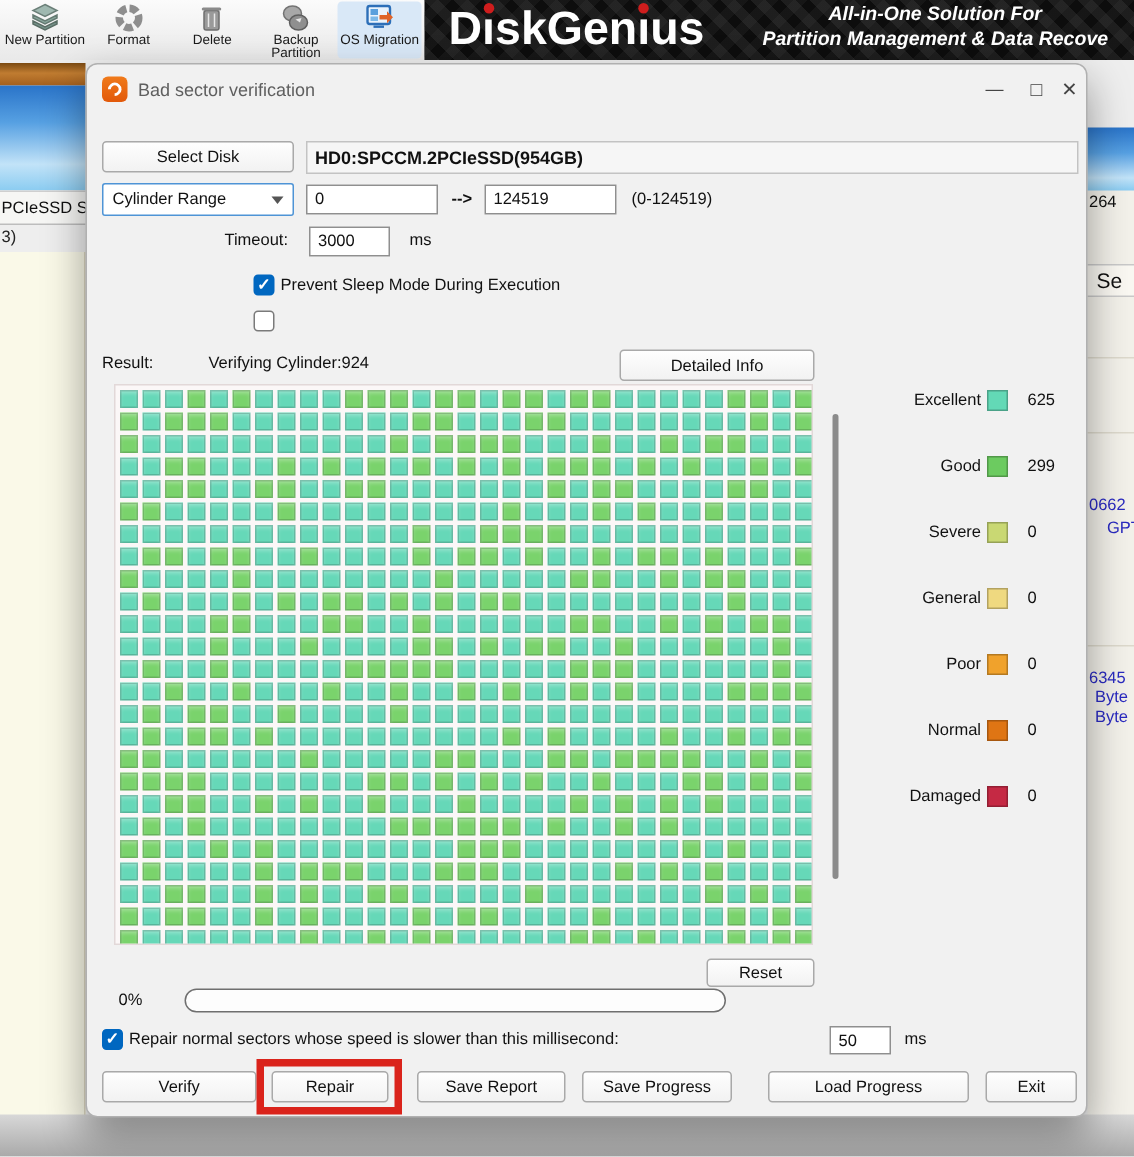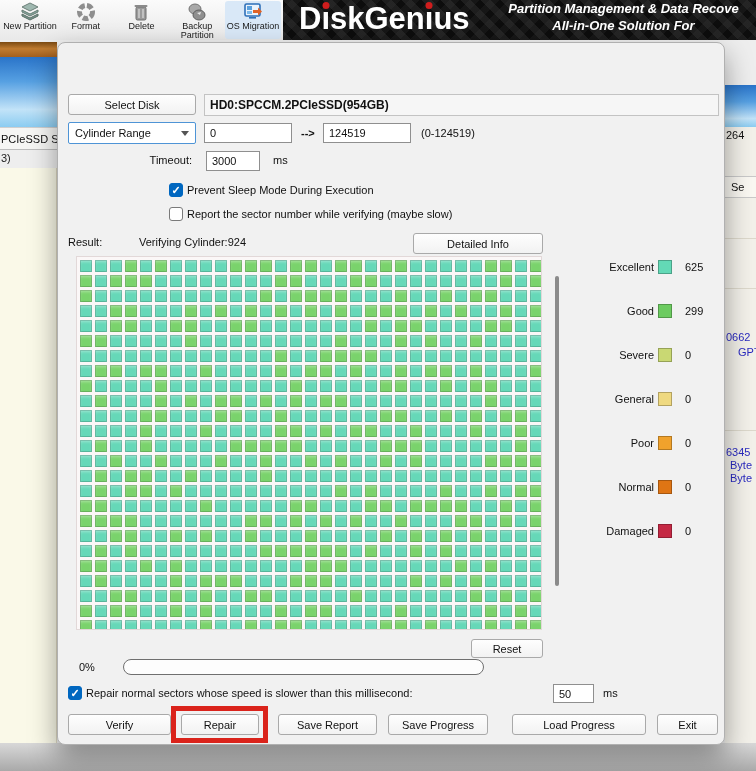--- a/index.html
+++ b/index.html
@@ -21,21 +21,21 @@
 
   .left-orange { left:0; top:42px; width:57px; height:15px; background:linear-gradient(#7c4b13,#c07c31 45%,#a4601e); z-index:0; }
   .left-blue { left:0; top:57px; width:57px; height:70px; background:linear-gradient(180deg,#2a74c9 0%,#56a0e2 35%,#c2e3f8 75%,#8bccf1 100%); }
   .left-diskname { left:0; top:127px; width:57px; height:23px; background:#f6f6f4; border-top:1px solid #cfcfcf; border-bottom:1px solid #bdbdbd; font-size:11px; color:#111; display:flex; align-items:center; white-space:nowrap; overflow:hidden; padding-left:1px; }
   .left-frag { left:0; top:152px; width:57px; font-size:11px; color:#222; padding-left:1px; }
   .left-cream { left:0; top:168px; width:57px; height:576px; background:#faf9e8; border-right:1px solid #ddd8c2; }
 
   .right-blue { left:725px; top:85px; width:31px; height:42px; background:linear-gradient(180deg,#2a74c9 0%,#56a0e2 40%,#c2e3f8 80%,#8bccf1 100%); }
   .right-strip { left:725px; top:127px; width:31px; height:617px; background:#f3f1ea; }
   .right-num { left:726px; top:129px; font-size:11px; color:#111; }
-  .right-header { left:725px; top:176px; width:31px; height:22px; background:#faf8f2; border-top:1px solid #c9c9c9; border-bottom:1px solid #c9c9c9; font-size:11px; color:#111; display:flex; align-items:center; padding-left:6px; }
+  .right-header { left:725px; top:176px; width:31px; height:22px; background:#faf8f2; border-top:1px solid #c9c9c9; border-bottom:1px solid #c9c9c9; font-size:14px; color:#111; display:flex; align-items:center; padding-left:6px; }
   .rline { left:725px; width:31px; height:1px; background:#ddd9cc; }
   .blue-frag { font-size:11px; color:#2a2ac0; white-space:nowrap; }
 
   .bottom-strip { left:0; top:743px; width:756px; height:28px; background:linear-gradient(#d8d8d8,#a9a9a9); }
 
   
   .dialog { left:57px; top:42px; width:668px; height:703px; background:#f1f1f1; border:1px solid #b0b0b0; border-radius:8px; box-shadow:0 12px 28px rgba(0,0,0,.38); z-index:2; }
   .titlebar { left:0; top:0; width:100%; height:32px; }
   .app-ico { left:10px; top:8px; width:17px; height:17px; border-radius:4px; background:linear-gradient(#f07a1a,#e2590a); display:flex; align-items:center; justify-content:center; }
   .app-ico-ring { width:9px; height:9px; border:2px solid #fff; border-radius:50%; border-bottom-color:transparent; transform:rotate(45deg); }
@@ -120,22 +120,22 @@
           <rect x="6" y="15" width="7" height="1.6" fill="#2d6fb8"></rect>
         </svg>
     </span>
     <span class="tb-label">OS Migration</span>
   </div>
 </div>
 
 <div class="abs banner">
   <span class="brand">D<span class="bi">ı<span class="bdot"></span></span>skGen<span class="bi">ı<span class="bdot"></span></span>us</span>
   <div class="slogan">
+    <div>All-in-One Solution For</div>
     <div>Partition Management &amp; Data Recove</div>
-    <div>All-in-One Solution For</div>
   </div>
 </div>
 
 <div class="abs left-orange"></div>
 <div class="abs left-blue"></div>
 <div class="abs left-diskname lbl">PCIeSSD  S</div>
 <div class="abs left-frag">3)</div>
 <div class="abs left-cream"></div>
 
 <div class="abs right-strip"></div>
@@ -148,41 +148,49 @@
 <div class="abs blue-frag" style="left:726px; top:331px;">0662</div>
 <div class="abs blue-frag" style="left:738px; top:346px;">GPT</div>
 <div class="abs blue-frag" style="left:726px; top:446px;">6345</div>
 <div class="abs blue-frag" style="left:730px; top:459px;">Byte</div>
 <div class="abs blue-frag" style="left:730px; top:472px;">Byte</div>
 
 <div class="abs bottom-strip"></div>
 
 <div class="abs dialog">
 
+  <div class="abs titlebar">
+    <div class="abs app-ico">
+        <div class="app-ico-ring"></div>
+      </div>
+    <span class="abs dlg-title">Bad sector verification</span>
+    <div class="abs winbtn" style="left:594px">—</div>
+    <div class="abs winbtn" style="left:622px; font-size:13px;">□</div>
+    <div class="abs winbtn" style="left:644px; font-size:13px;">✕</div>
+  </div>
 
   <button class="abs btn" style="left:10px; top:51px; width:128px; height:21px;">Select Disk</button>
   <div class="abs field disk-field" style="left:146px; top:51px; width:515px; height:22px;">HD0:SPCCM.2PCIeSSD(954GB)</div>
 
   <div class="abs select" style="left:10px; top:79px; width:128px; height:22px;">
     <span>Cylinder Range</span>
     <span class="chev"></span>
   </div>
   <div class="abs field" style="left:146px; top:80px; width:88px; height:20px;">0</div>
   <span class="abs lbl" style="left:243px; top:84px; font-weight:bold;">--&gt;</span>
   <div class="abs field" style="left:265px; top:80px; width:88px; height:20px;">124519</div>
   <span class="abs lbl" style="left:363px; top:84px;">(0-124519)</span>
 
   <span class="abs lbl" style="left:60px; top:111px; width:74px; text-align:right;">Timeout:</span>
   <div class="abs field" style="left:148px; top:108px; width:54px; height:20px;">3000</div>
   <span class="abs lbl" style="left:215px; top:111px;">ms</span>
 
   <div class="abs checkbox checked" style="left:111px; top:140px;"></div>
   <span class="abs lbl" style="left:129px; top:141px;">Prevent Sleep Mode During Execution</span>
   <div class="abs checkbox" style="left:111px; top:164px;"></div>
-  <span class="abs lbl" style="left:129px; top:165px;">Report the sector number while verifying (maybe slow)</span>
 
   <span class="abs lbl" style="left:10px; top:193px;">Result:</span>
   <span class="abs lbl" style="left:81px; top:193px;">Verifying Cylinder:924</span>
   <button class="abs btn" style="left:355px; top:190px; width:130px; height:21px;">Detailed Info</button>
 
   <div class="abs gridbox" style="grid-template-columns: repeat(31, 12px);">
       <div class="sq" style="background: rgb(102, 216, 184);"></div>
       <div class="sq" style="background: rgb(102, 216, 184);"></div>
       <div class="sq" style="background: rgb(102, 216, 184);"></div>
       <div class="sq" style="background: rgb(122, 211, 108);"></div>

